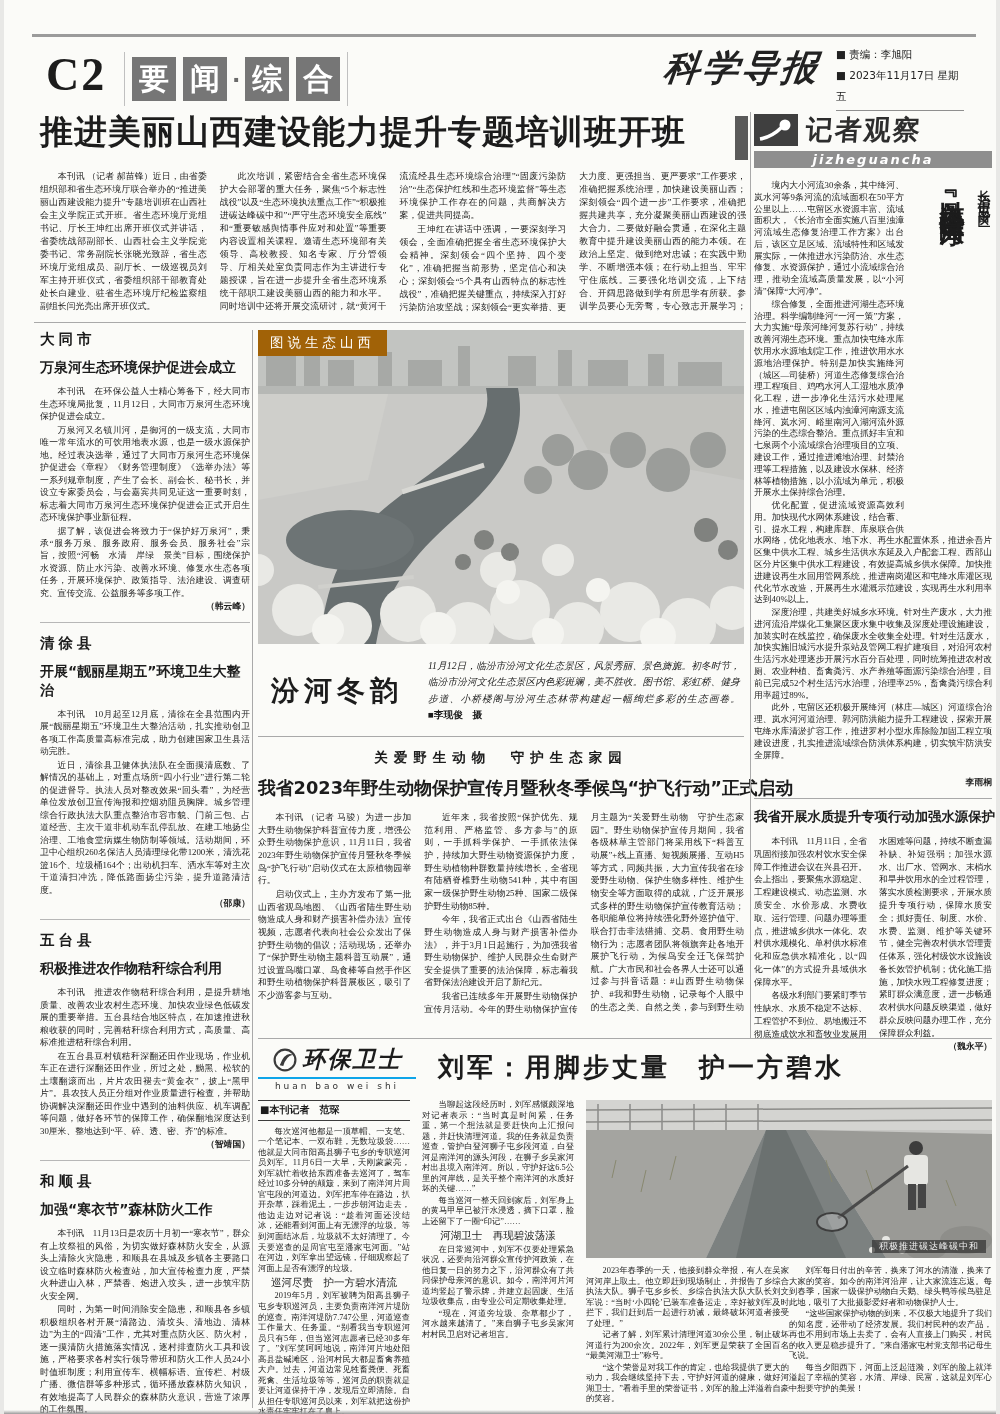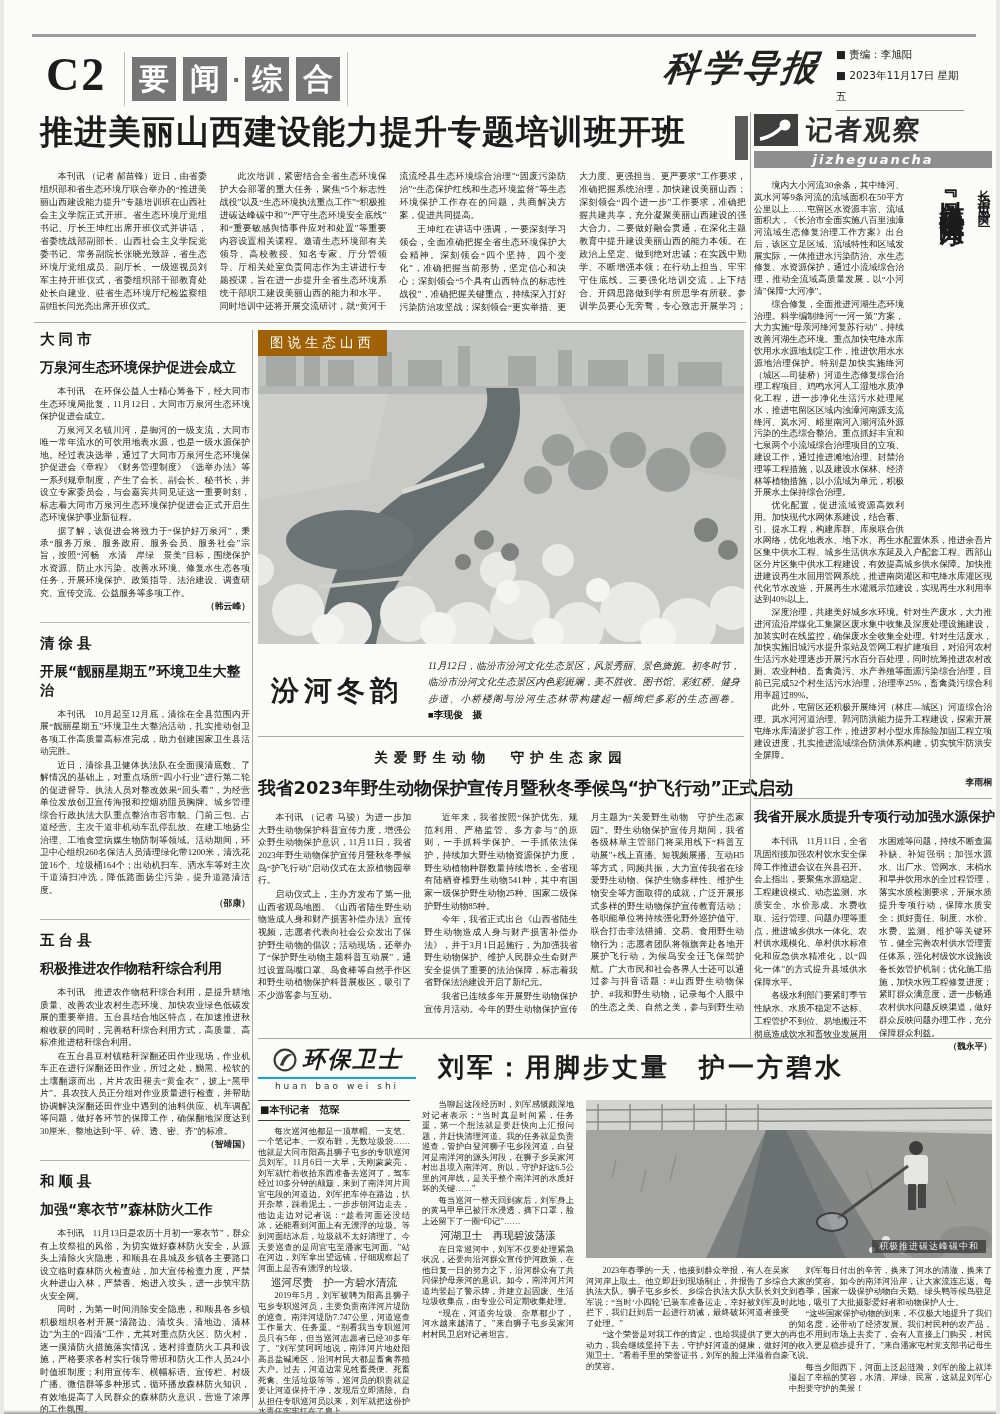--- a/index.html
+++ b/index.html
@@ -377,20 +377,21 @@
               <circle cx="300" cy="140" r="4"></circle>
                 <circle cx="286" cy="150" r="3"></circle>
                 <circle cx="316" cy="150" r="3.5"></circle>
             </g>
           </svg>
           <div class="g-caption">积极推进碳达峰碳中和</div>
         </div>
         <div class="g-sub-cols">
           <div>
               <p>2023年春季的一天，他接到群众举报，有人在吴家河河岸上取土。他立即赶到现场制止，并报告了乡综合执法大队。狮子屯乡乡长、乡综合执法大队大队长刘文军说：“当时‘小四轮’已装车准备运走，幸好被刘军及时拦下，我们赶到后一起进行劝诫，最终破坏河道者接受了处理。”</p>
+              <p>记者了解，刘军累计清理河道30余公里，制止破坏河道行为200余次。2022年，刘军更是荣获了全国百名“最美河湖卫士”称号。</p>
               <p>“这个荣誉是对我工作的肯定，也给我提供了更大的动力，我会继续坚持下去，守护好河道的健康，做好河湖卫士。”看着手里的荣誉证书，刘军的脸上洋溢着自豪的笑容。</p>
             </div>
           <div>
               <p>刘军每日付出的辛苦，换来了河水的清澈，换来了大家的笑容。如今的南洋河沿岸，让大家流连忘返。每到春季，国家一级保护动物白天鹅、绿头鸭等候鸟驻足此地，吸引了大批摄影爱好者和动物保护人士。</p>
               <p>“这些国家保护动物的到来，不仅极大地提升了我们的知名度，还带动了经济发展。我们村民种的农产品，再也不用到市场上去卖了，会有人直接上门购买，村民的收入更是稳步提升了。”来自潘家屯村党支部书记母生飞说。</p>
               <p>每当夕阳西下，河面上泛起涟漪，刘军的脸上就洋溢起了幸福的笑容，水清、岸绿、民富，这就是刘军心中想要守护的美景！</p>
             </div>
         </div>
       </div>
     </div>

